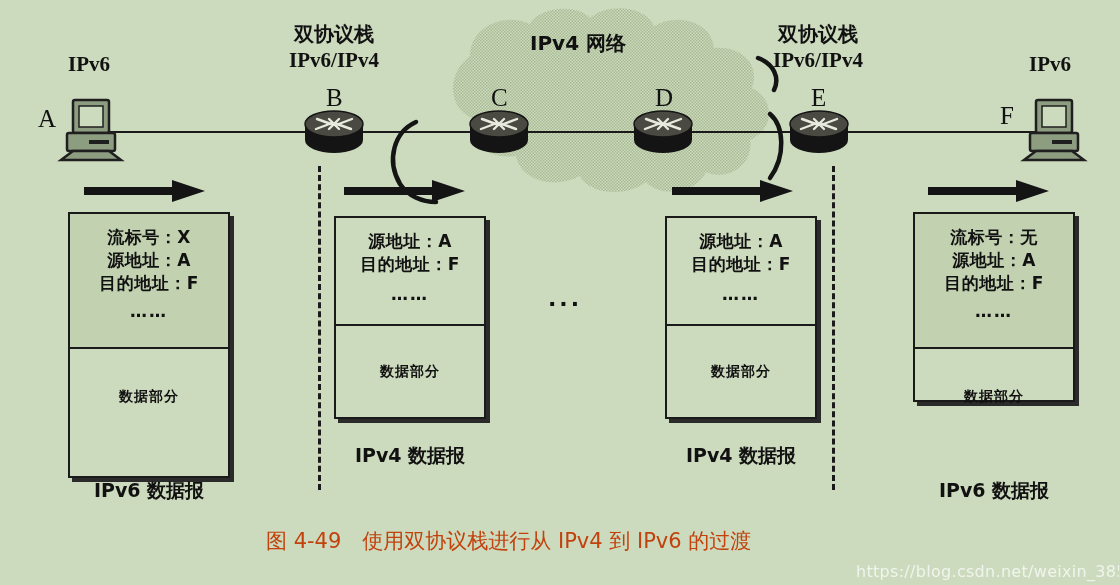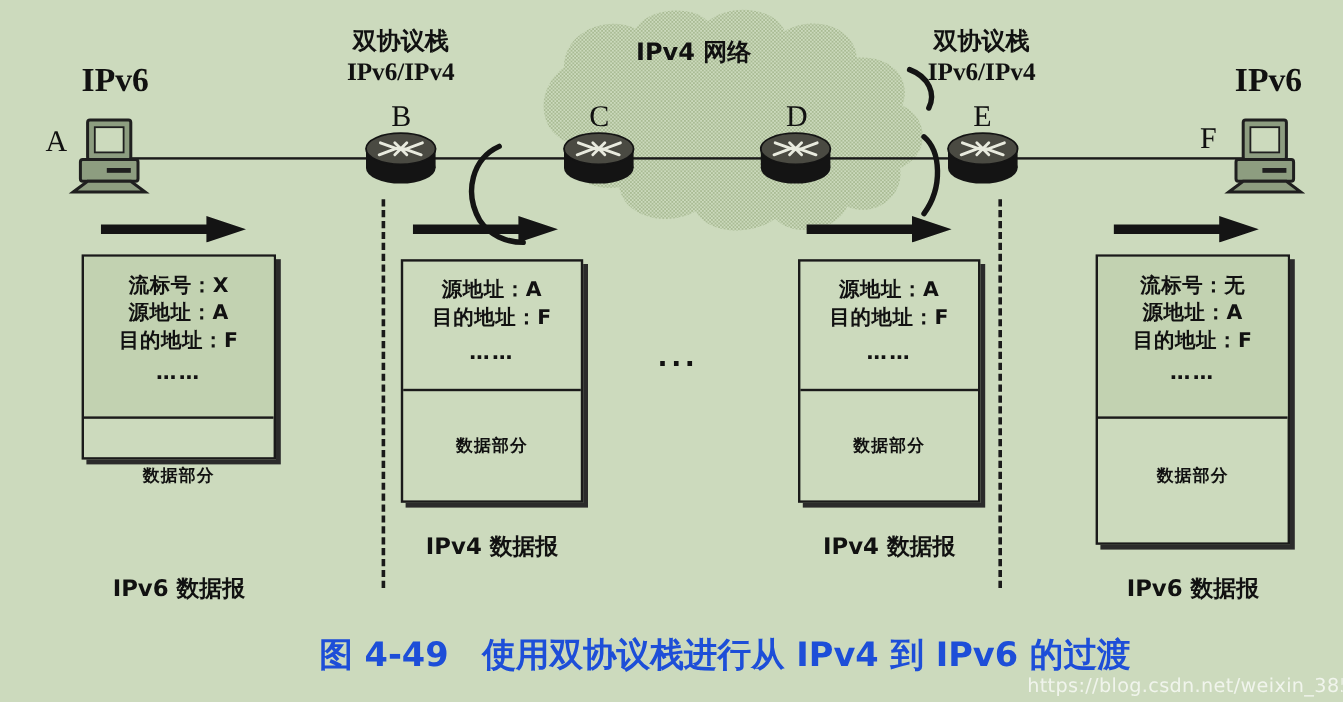--- a/index.html
+++ b/index.html
@@ -108,23 +108,23 @@
     font-size: 22px;
     font-weight: bold;
     color: #111;
     letter-spacing: 3px;
   }
 
   
   .fig-caption {
     position: absolute;
     font-family: "DejaVu Sans", sans-serif;
-    font-size: 28px;
-    font-weight: bold;
-    color: #1d4ed8;
+    font-size: 21px;
+    font-weight: normal;
+    color: #c2410c;
     white-space: nowrap;
   }
 
   
   .watermark {
     position: absolute;
     font-family: "DejaVu Sans", sans-serif;
     font-size: 16px;
     color: #ffffff;
     opacity: 0.72;
@@ -157,21 +157,21 @@
     position: absolute;
     font-family: "DejaVu Sans", sans-serif;
     font-size: 20px;
     font-weight: bold;
     color: #111;
     white-space: nowrap;
   }
   .ipv6-tag {
     position: absolute;
     font-family: "Liberation Serif", "DejaVu Serif", serif;
-    font-size: 28px;
+    font-size: 21px;
     font-weight: bold;
     color: #111;
   }
 </style>
 </head>
 <body>
 
 <div id="figure">
 
   <svg class="abs" style="left:378px; top:4px;" width="430" height="200" viewBox="0 0 430 200">
@@ -282,21 +282,21 @@
   <svg class="abs" style="left:672px; top:180px;" width="122" height="22" viewBox="0 0 122 22">
     <path d="M 0 7 L 88 7 L 88 0 L 121 11 L 88 22 L 88 15 L 0 15 Z" fill="#141414"></path>
   </svg>
   <svg class="abs" style="left:928px; top:180px;" width="122" height="22" viewBox="0 0 122 22">
     <path d="M 0 7 L 88 7 L 88 0 L 121 11 L 88 22 L 88 15 L 0 15 Z" fill="#141414"></path>
   </svg>
 
   <div class="vdash" style="left:318px; top:166px; height:324px;"></div>
   <div class="vdash" style="left:832px; top:166px; height:324px;"></div>
 
-  <div class="pkt" style="left:68px; top:212px; width:162px; height:171px;">
+  <div class="pkt" style="left:68px; top:212px; width:162px; height:266px;">
     <div class="hdr" style="height:135px; padding-top:12px;">
       <div class="row">流标号：X</div>
       <div class="row">源地址：A</div>
       <div class="row">目的地址：F</div>
       <div class="dots" style="margin-top:6px;">……</div>
     </div>
     <div class="body" style="height:96px;">
       <span>数据部分</span>
     </div>
   </div>
@@ -321,21 +321,21 @@
       <div class="row">源地址：A</div>
       <div class="row">目的地址：F</div>
       <div class="dots" style="margin-top:8px;">……</div>
     </div>
     <div class="body" style="height:91px;">
       <span>数据部分</span>
     </div>
   </div>
   <div class="pkt-caption" style="left:665px; top:443px; width:152px;">IPv4 数据报</div>
 
-  <div class="pkt" style="left:913px; top:212px; width:162px; height:242px;">
+  <div class="pkt" style="left:913px; top:212px; width:162px; height:190px;">
     <div class="hdr" style="height:135px; padding-top:12px;">
       <div class="row">流标号：无</div>
       <div class="row">源地址：A</div>
       <div class="row">目的地址：F</div>
       <div class="dots" style="margin-top:6px;">……</div>
     </div>
     <div class="body" style="height:96px;">
       <span>数据部分</span>
     </div>
   </div>

